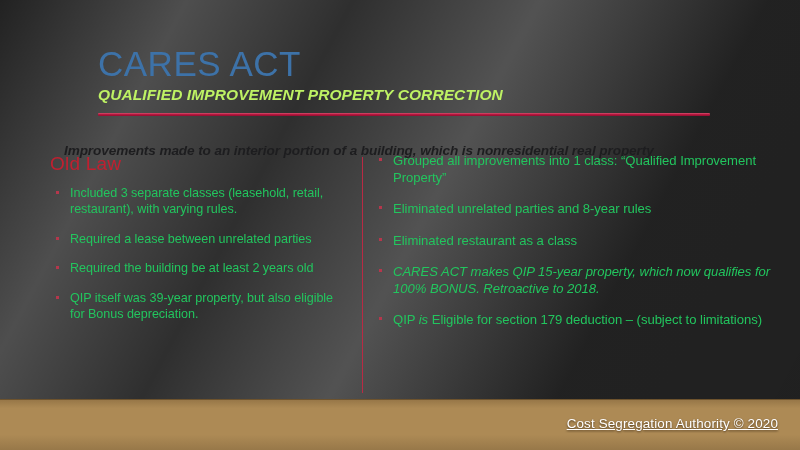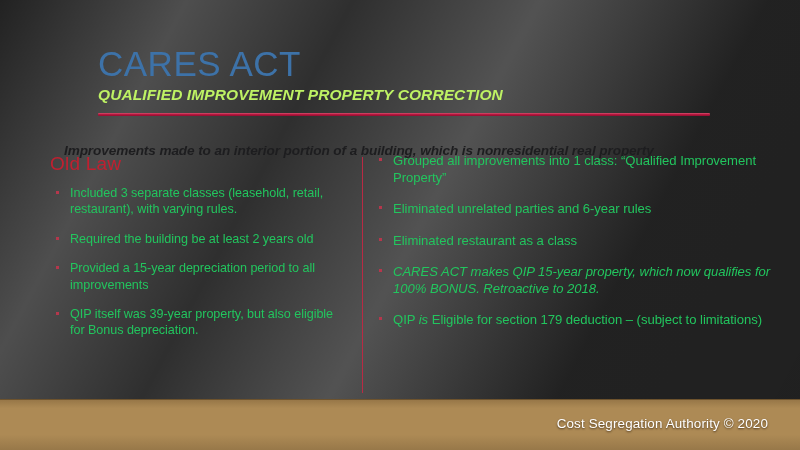--- a/index.html
+++ b/index.html
@@ -198,28 +198,29 @@
   .wood-top-edge {
     position: absolute;
     left: 0;
     right: 0;
     top: 399px;
     height: 1px;
     background: rgba(70,48,20,0.5);
   }
   .footer-text {
     position: absolute;
-    right: 32px;
+    right: 22px;
     top: 415px;
     font-size: 13.4px;
     line-height: 18px;
     color: #ffffff;
     letter-spacing: 0.15px;
     text-shadow: 0 1px 2px rgba(40,24,8,0.75);
     white-space: nowrap;
+    text-decoration: underline;
   }
 </style>
 </head>
 <body>
 
 <div id="slide">
 
   <div class="title-block">
     <div class="slide-title">CARES ACT</div>
     <div class="slide-subtitle">QUALIFIED IMPROVEMENT PROPERTY CORRECTION</div>
@@ -231,38 +232,38 @@
 
   <div class="column-divider"></div>
 
   <div class="col col-old">
     <div class="col-heading">Old Law</div>
     <ul class="bullets">
       <li>
         <span>Included 3 separate classes (leasehold, retail, restaurant), with varying rules.</span>
       </li>
       <li>
+        <span>Required a lease between unrelated parties</span>
+      </li>
+      <li>
         <span>Required the building be at least 2 years old</span>
-      </li>
-      <li>
-        <span>Provided a 15-year depreciation period to all improvements</span>
       </li>
       <li>
         <span>QIP itself was 39-year property, but also eligible for Bonus depreciation.</span>
       </li>
     </ul>
   </div>
 
   <div class="col col-new">
     <ul class="bullets">
       <li>
         <span>Grouped all improvements into 1 class: “Qualified Improvement Property”</span>
       </li>
       <li>
-        <span>Eliminated unrelated parties and 6-year rules</span>
+        <span>Eliminated unrelated parties and 8-year rules</span>
       </li>
       <li>
         <span>Eliminated restaurant as a class</span>
       </li>
       <li class="italic-all">
         <span>CARES ACT makes QIP 15-year property, which now qualifies for 100% BONUS.  Retroactive to 2018.</span>
       </li>
       <li>
         <span id="nl-bullet-5">QIP <em class="kw">is</em> Eligible for section 179 deduction – (subject to limitations)</span>
       </li>

